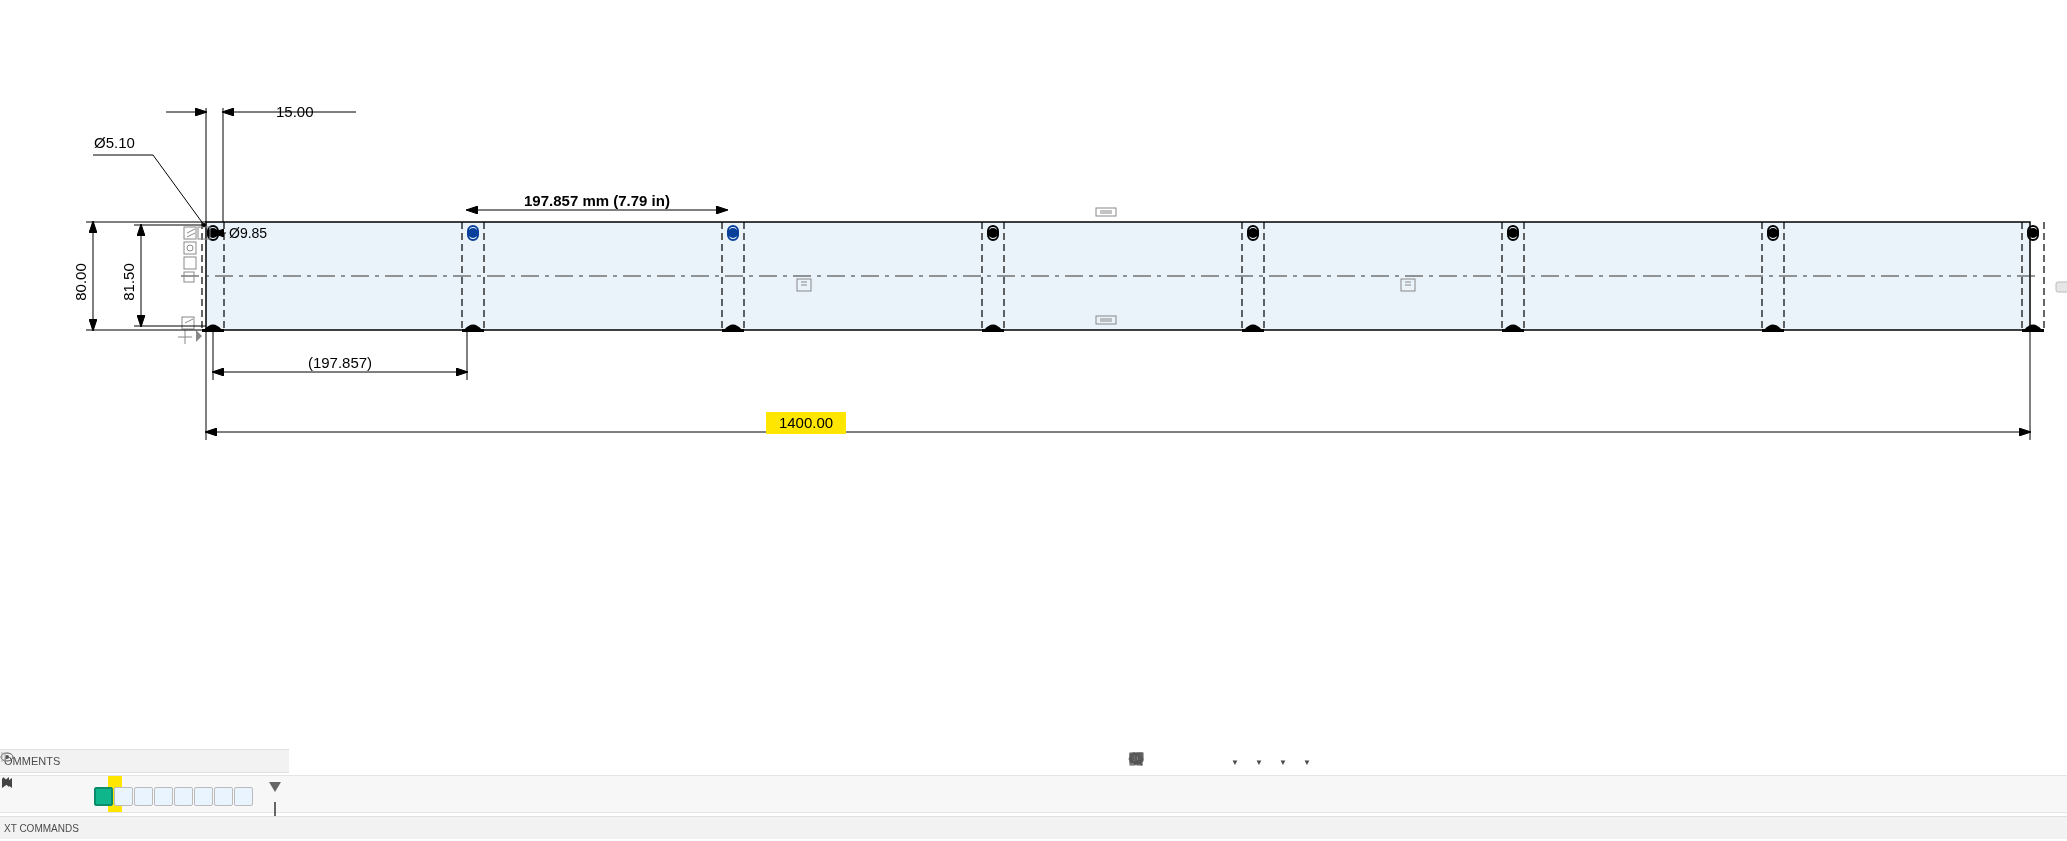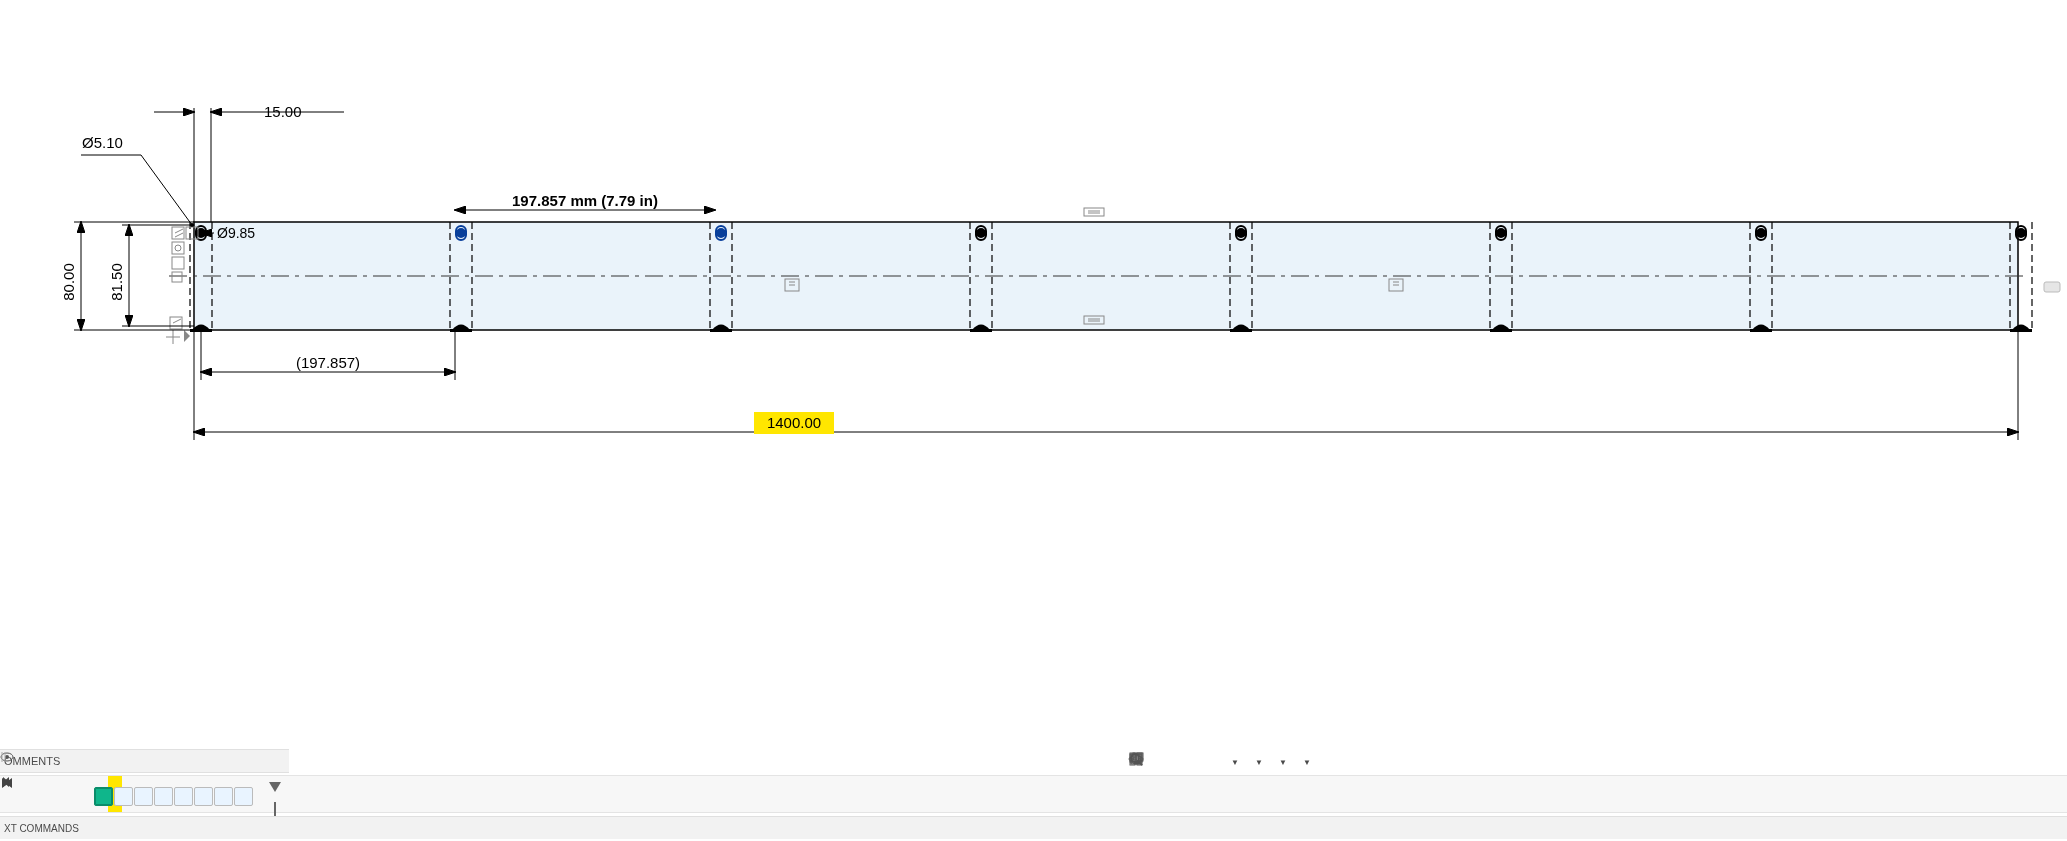--- a/index.html
+++ b/index.html
@@ -1,16 +1,16 @@
 <!DOCTYPE html>
 <html><head>
 <meta charset="utf-8">
 <style>
   html,body{margin:0;padding:0;width:2067px;height:841px;background:#fff;font-family:Arial,Helvetica,sans-serif;overflow:hidden;color:#000;}
-  .canvas{position:absolute;left:4px;top:0;width:1723px;height:760px;}
+  .canvas{position:absolute;left:16px;top:0;width:1723px;height:760px;}
   svg{position:absolute;left:0;top:0;}
   text{font-family:Arial,Helvetica,sans-serif;}
   .dim-label{font-size:15px;fill:#000;}
   .dim-label-small{font-size:14px;fill:#000;}
   .hatch-fill{fill:#eaf3fa;stroke:#000;stroke-width:1.5;}
   .cline{stroke:#333;stroke-width:1;stroke-dasharray:18 6 4 6;}
   .dashed{stroke:#000;stroke-width:1.2;stroke-dasharray:7 4;fill:none;}
   .dim-line{stroke:#000;stroke-width:1;fill:none;}
   .dim-arrow{stroke:#000;fill:#000;}
   .highlight{fill:#ffe600;stroke:none;}

